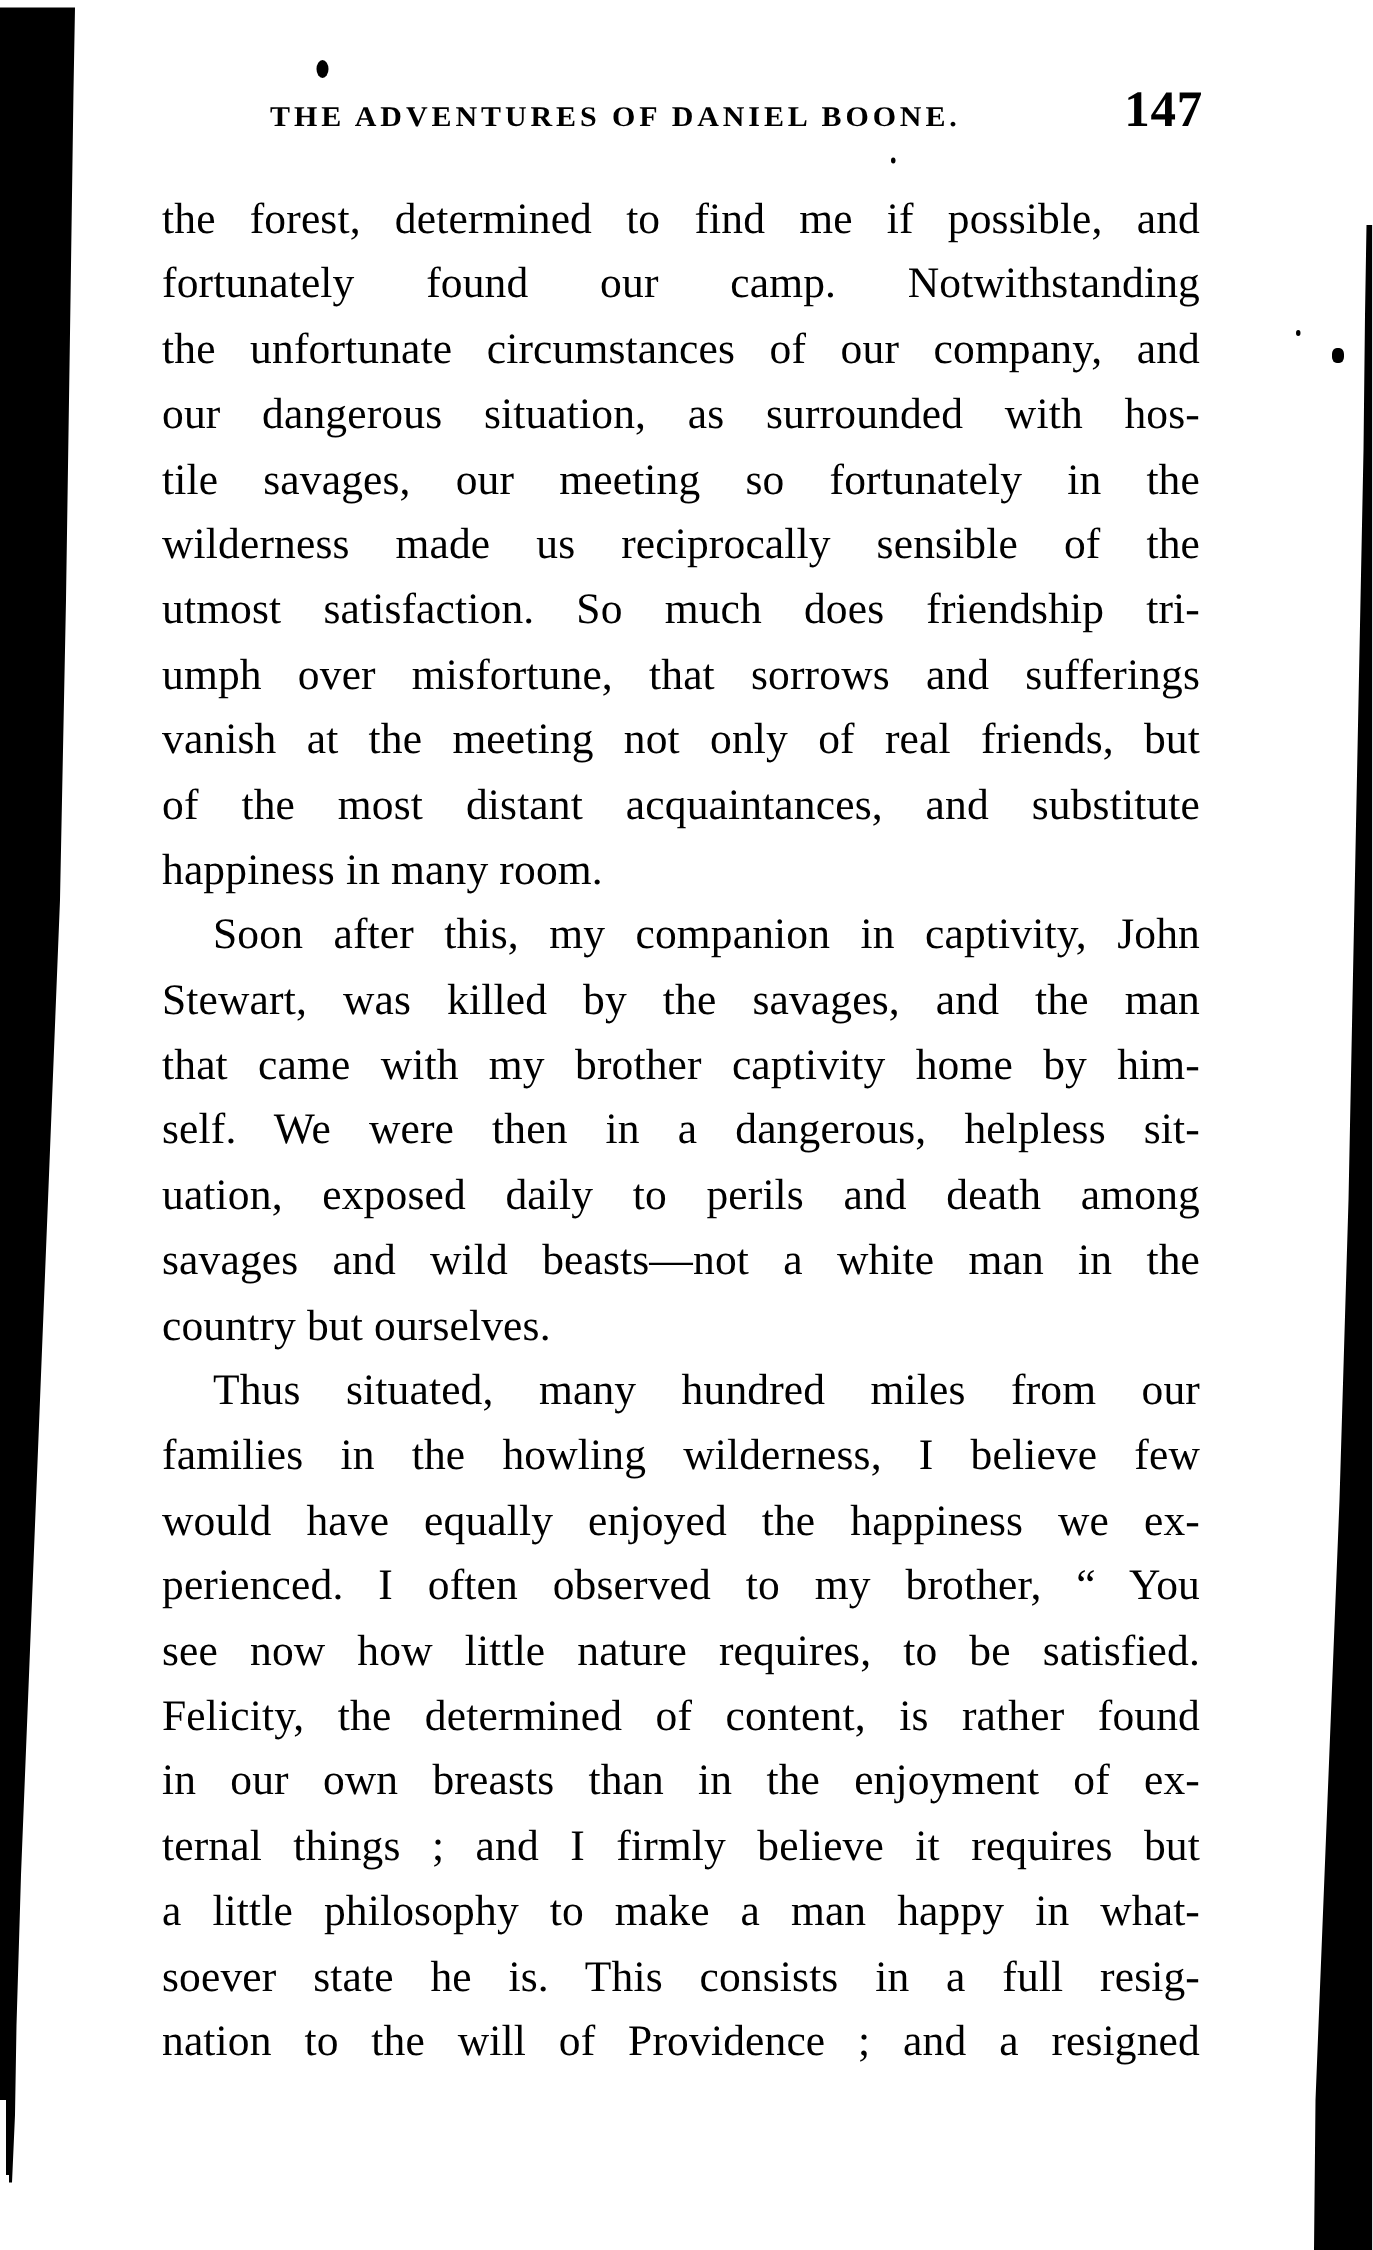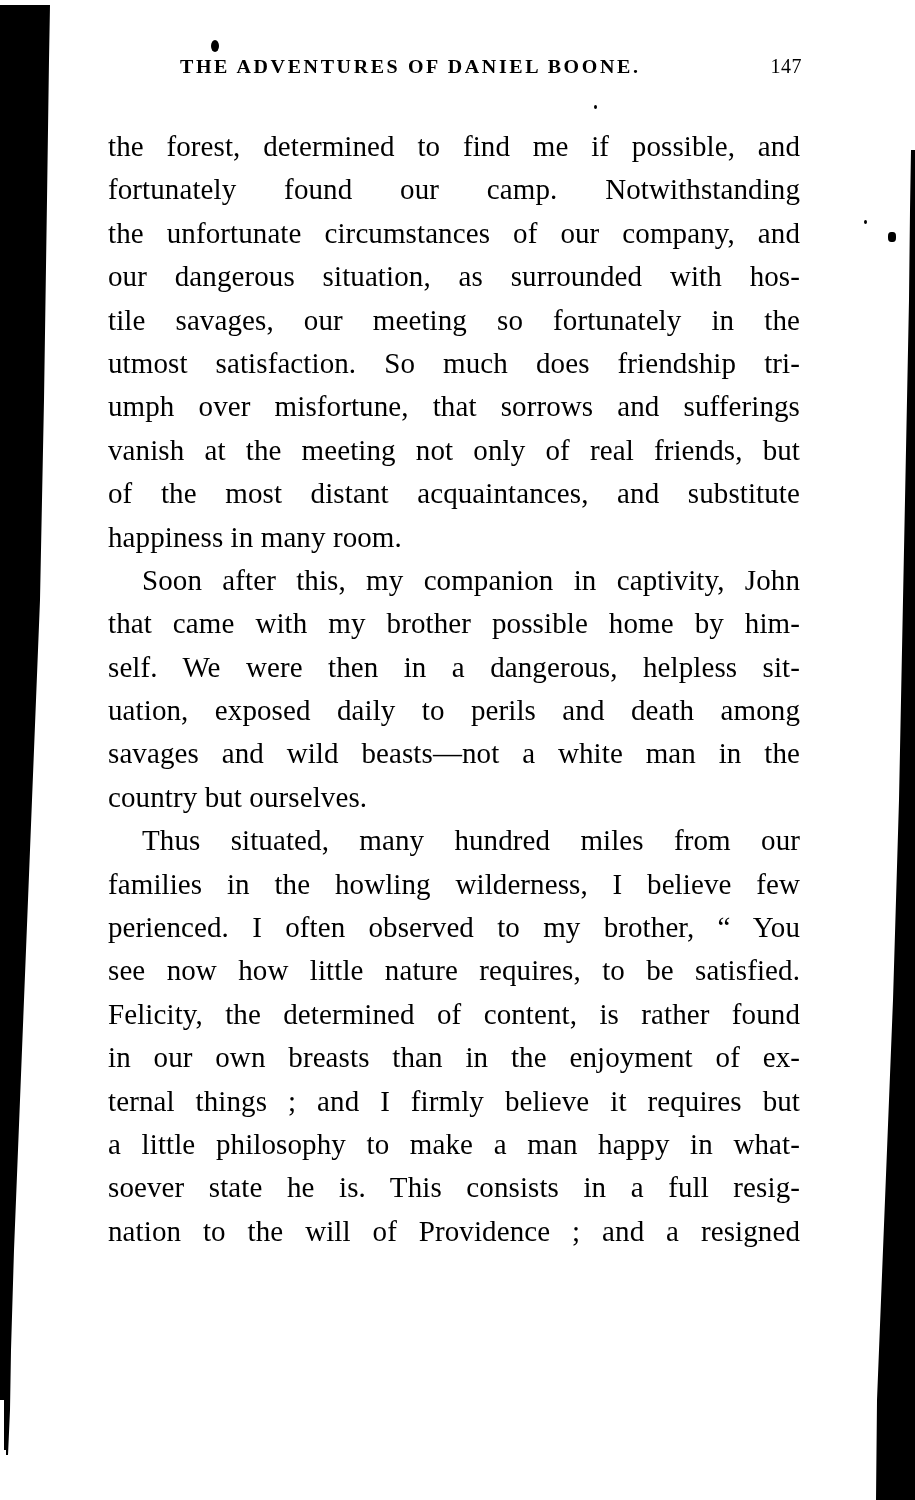--- a/index.html
+++ b/index.html
@@ -49,22 +49,22 @@
     .running-title {
       font-family: "Liberation Serif", "DejaVu Serif", serif;
       font-weight: bold;
       font-size: 20px;
       letter-spacing: 2.6px;
       text-transform: uppercase;
       transform: scaleY(0.95);
     }
     .folio {
       font-family: "Liberation Serif", "DejaVu Serif", serif;
-      font-weight: normal;
-      font-size: 20px;
+      font-weight: bold;
+      font-size: 34px;
       letter-spacing: 0.5px;
     }
     .speck {
       position: absolute;
       background: #000;
       border-radius: 50%;
     }
     .body-text {
       position: absolute;
       top: 125px;
@@ -112,37 +112,40 @@
   <span class="speck" style="left:756px; top:220px; width:3px; height:4px;"></span>
   <span class="speck" style="left:780px; top:232px; width:8px; height:10px; border-radius:40%;"></span>
 
   <div class="body-text">
     <div class="paragraph">
       <span class="line">the forest, determined to find me if possible, and</span>
       <span class="line">fortunately found our camp. Notwithstanding</span>
       <span class="line">the unfortunate circumstances of our company, and</span>
       <span class="line">our dangerous situation, as surrounded with hos-</span>
       <span class="line">tile savages, our meeting so fortunately in the</span>
+      <span class="line">wilderness made us reciprocally sensible of the</span>
       <span class="line">utmost satisfaction. So much does friendship tri-</span>
       <span class="line">umph over misfortune, that sorrows and sufferings</span>
       <span class="line">vanish at the meeting not only of real friends, but</span>
       <span class="line">of the most distant acquaintances, and substitute</span>
       <span class="line last">happiness in many room.</span>
     </div>
     <div class="paragraph">
       <span class="line indent">Soon after this, my companion in captivity, John</span>
-      <span class="line">that came with my brother possible home by him-</span>
+      <span class="line">Stewart, was killed by the savages, and the man</span>
+      <span class="line">that came with my brother captivity home by him-</span>
       <span class="line">self. We were then in a dangerous, helpless sit-</span>
       <span class="line">uation, exposed daily to perils and death among</span>
       <span class="line">savages and wild beasts—not a white man in the</span>
       <span class="line last">country but ourselves.</span>
     </div>
     <div class="paragraph">
       <span class="line indent">Thus situated, many hundred miles from our</span>
       <span class="line">families in the howling wilderness, I believe few</span>
+      <span class="line">would have equally enjoyed the happiness we ex-</span>
       <span class="line">perienced. I often observed to my brother, “ You</span>
       <span class="line">see now how little nature requires, to be satisfied.</span>
       <span class="line">Felicity, the determined of content, is rather found</span>
       <span class="line">in our own breasts than in the enjoyment of ex-</span>
       <span class="line">ternal things ; and I firmly believe it requires but</span>
       <span class="line">a little philosophy to make a man happy in what-</span>
       <span class="line">soever state he is. This consists in a full resig-</span>
       <span class="line">nation to the will of Providence ; and a resigned</span>
     </div>
   </div>

